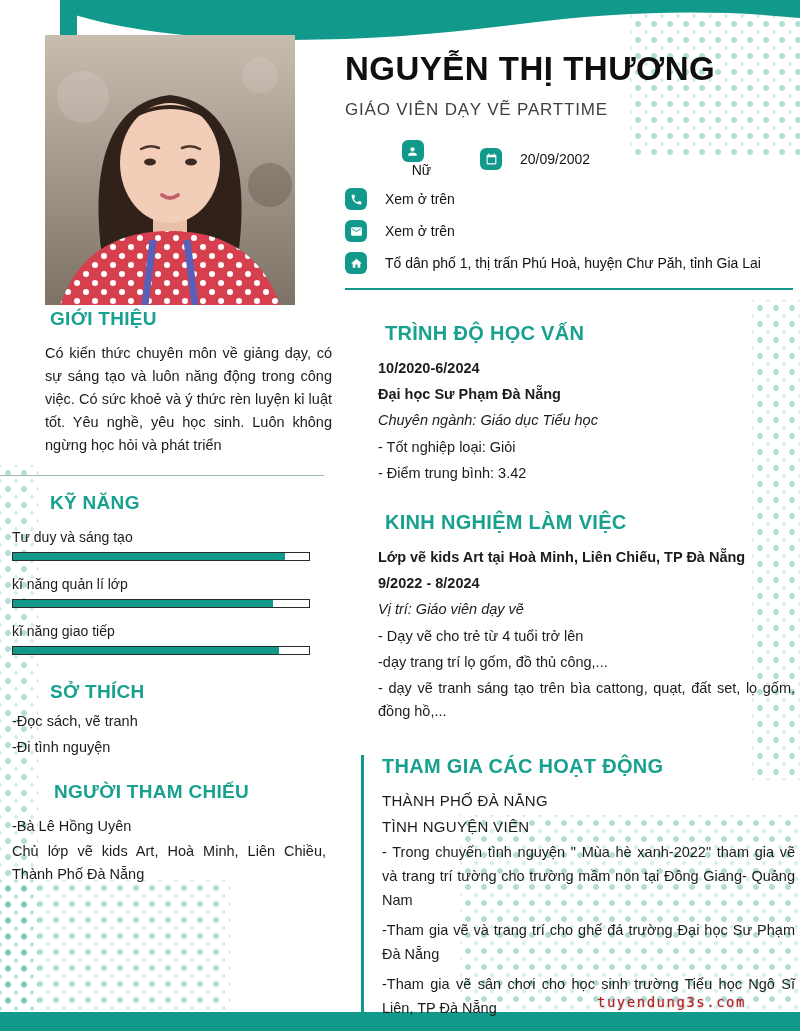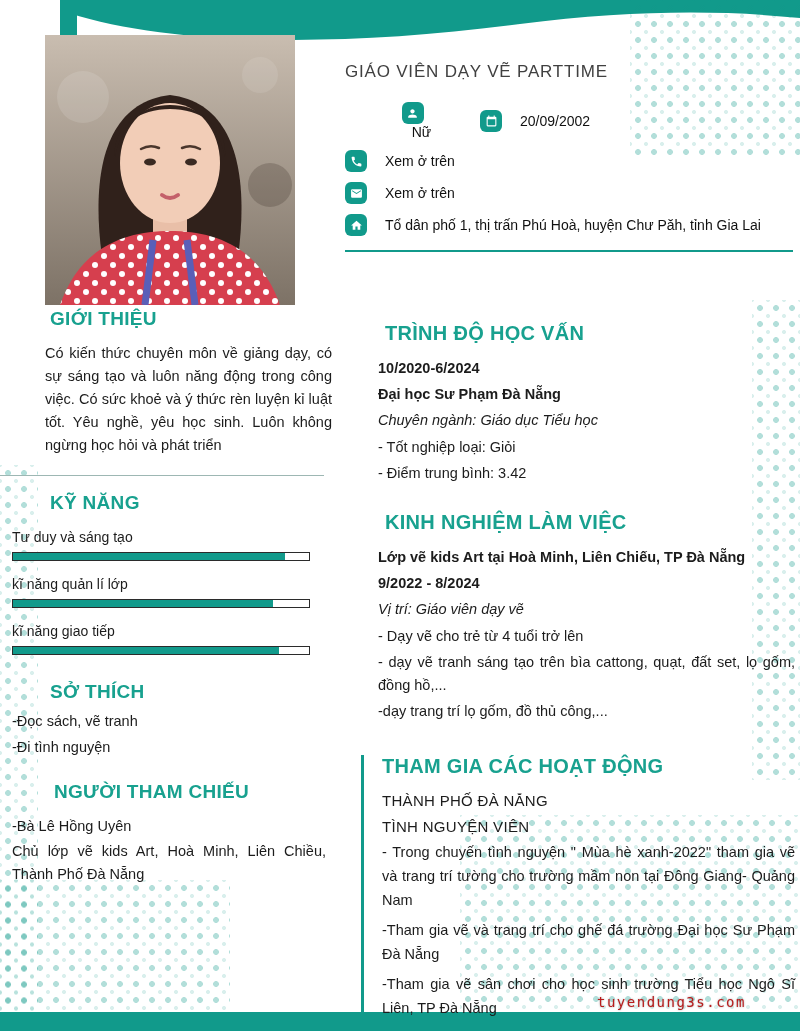--- a/index.html
+++ b/index.html
@@ -124,20 +124,21 @@
       <path d="M96 114 q9 -5 18 -1" stroke="#4a362c" stroke-width="2.5" fill="none" stroke-linecap="round"></path>
       <path d="M137 113 q9 -4 18 1" stroke="#4a362c" stroke-width="2.5" fill="none" stroke-linecap="round"></path>
       <path d="M117 160 q8 6 16 0" stroke="#c4606a" stroke-width="4" fill="none" stroke-linecap="round"></path>
       <path d="M15 270 C 35 212 80 196 125 196 C 170 196 215 212 235 270 Z" fill="url(#polka)"></path>
       <path d="M108 205 L100 270" stroke="#5a5fb8" stroke-width="7" fill="none"></path>
       <path d="M142 205 L150 270" stroke="#5a5fb8" stroke-width="7" fill="none"></path>
     </svg>
   </div>
 
   <div class="header-right">
+    <div class="name">NGUYỄN THỊ THƯƠNG</div>
     <div class="role">GIÁO VIÊN DẠY VẼ PARTTIME</div>
 
     <div class="contacts">
       <div class="c-row">
         <div class="grp grp-gender">
           <span class="badge">
             <svg viewBox="0 0 24 24">
                 <path d="M12 12c2.21 0 4-1.79 4-4s-1.79-4-4-4-4 1.79-4 4 1.79 4 4 4zm0 2c-2.67 0-8 1.34-8 4v2h16v-2c0-2.66-5.33-4-8-4z"></path>
               </svg>
           </span>
@@ -234,22 +235,22 @@
       <div class="line">- Tốt nghiệp loại: Giỏi</div>
       <div class="line">- Điểm trung bình: 3.42</div>
     </div>
 
     <div class="sec-h rh exp-h">KINH NGHIỆM LÀM VIỆC</div>
     <div class="r-body exp-body">
       <div class="line b">Lớp vẽ kids Art tại Hoà Minh, Liên Chiếu, TP Đà Nẵng</div>
       <div class="line b">9/2022 - 8/2024</div>
       <div class="line i">Vị trí: Giáo viên dạy vẽ</div>
       <div class="line">- Dạy vẽ cho trẻ từ 4 tuổi trở lên</div>
+      <div class="line">-dạy trang trí lọ gốm, đồ thủ công,...</div>
       <div class="line">- dạy vẽ tranh sáng tạo trên  bìa cattong, quạt, đất set, lọ gốm, đồng hồ,...</div>
-      <div class="line">-dạy trang trí lọ gốm, đồ thủ công,...</div>
     </div>
 
     <div class="act-block">
       <div class="sec-h">THAM GIA CÁC HOẠT ĐỘNG</div>
       <div class="act-sub act-sub-first">THÀNH PHỐ ĐÀ NẴNG</div>
       <div class="act-sub">TÌNH NGUYỆN VIÊN</div>
       <div class="act-para">- Trong chuyến tình nguyện " Mùa hè xanh-2022" tham gia vẽ và trang trí tường cho trường mầm non tại Đông Giang- Quảng Nam</div>
       <div class="act-para">-Tham gia vẽ và trang trí cho ghế đá trường Đại học Sư Phạm Đà Nẵng</div>
       <div class="act-para">-Tham gia vẽ sân chơi cho học sinh trường Tiểu học Ngô Sĩ Liên, TP Đà Nẵng</div>
     </div>

